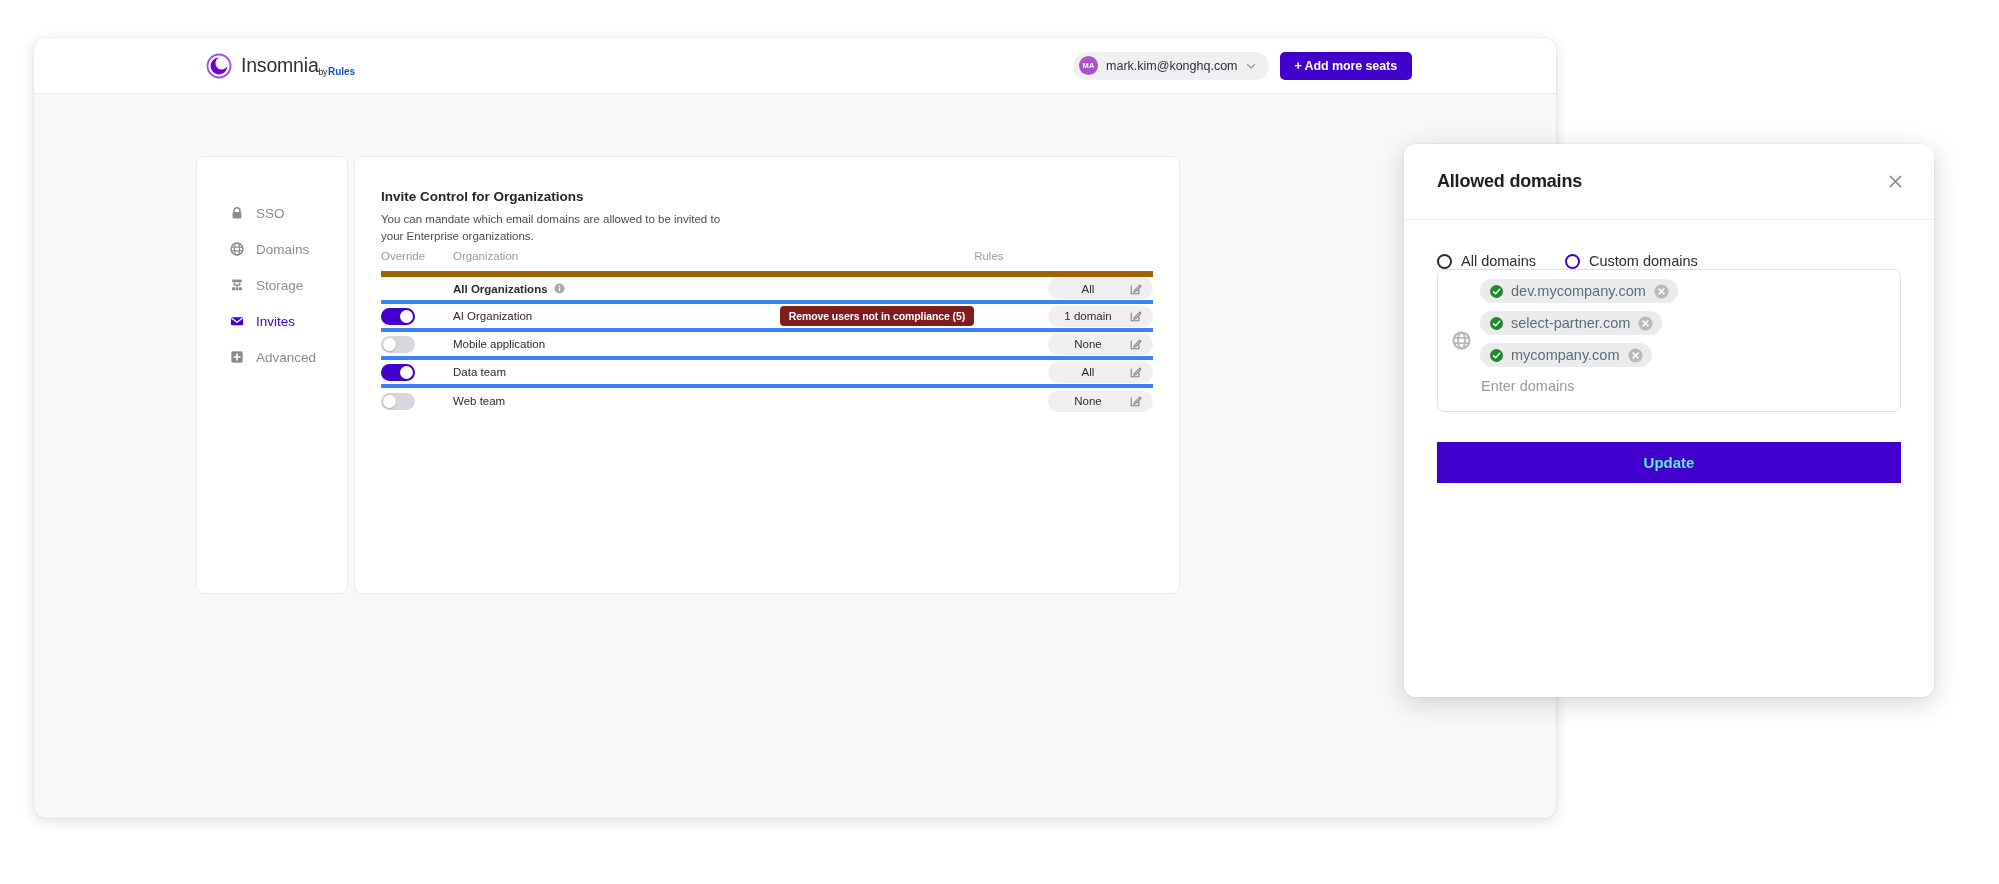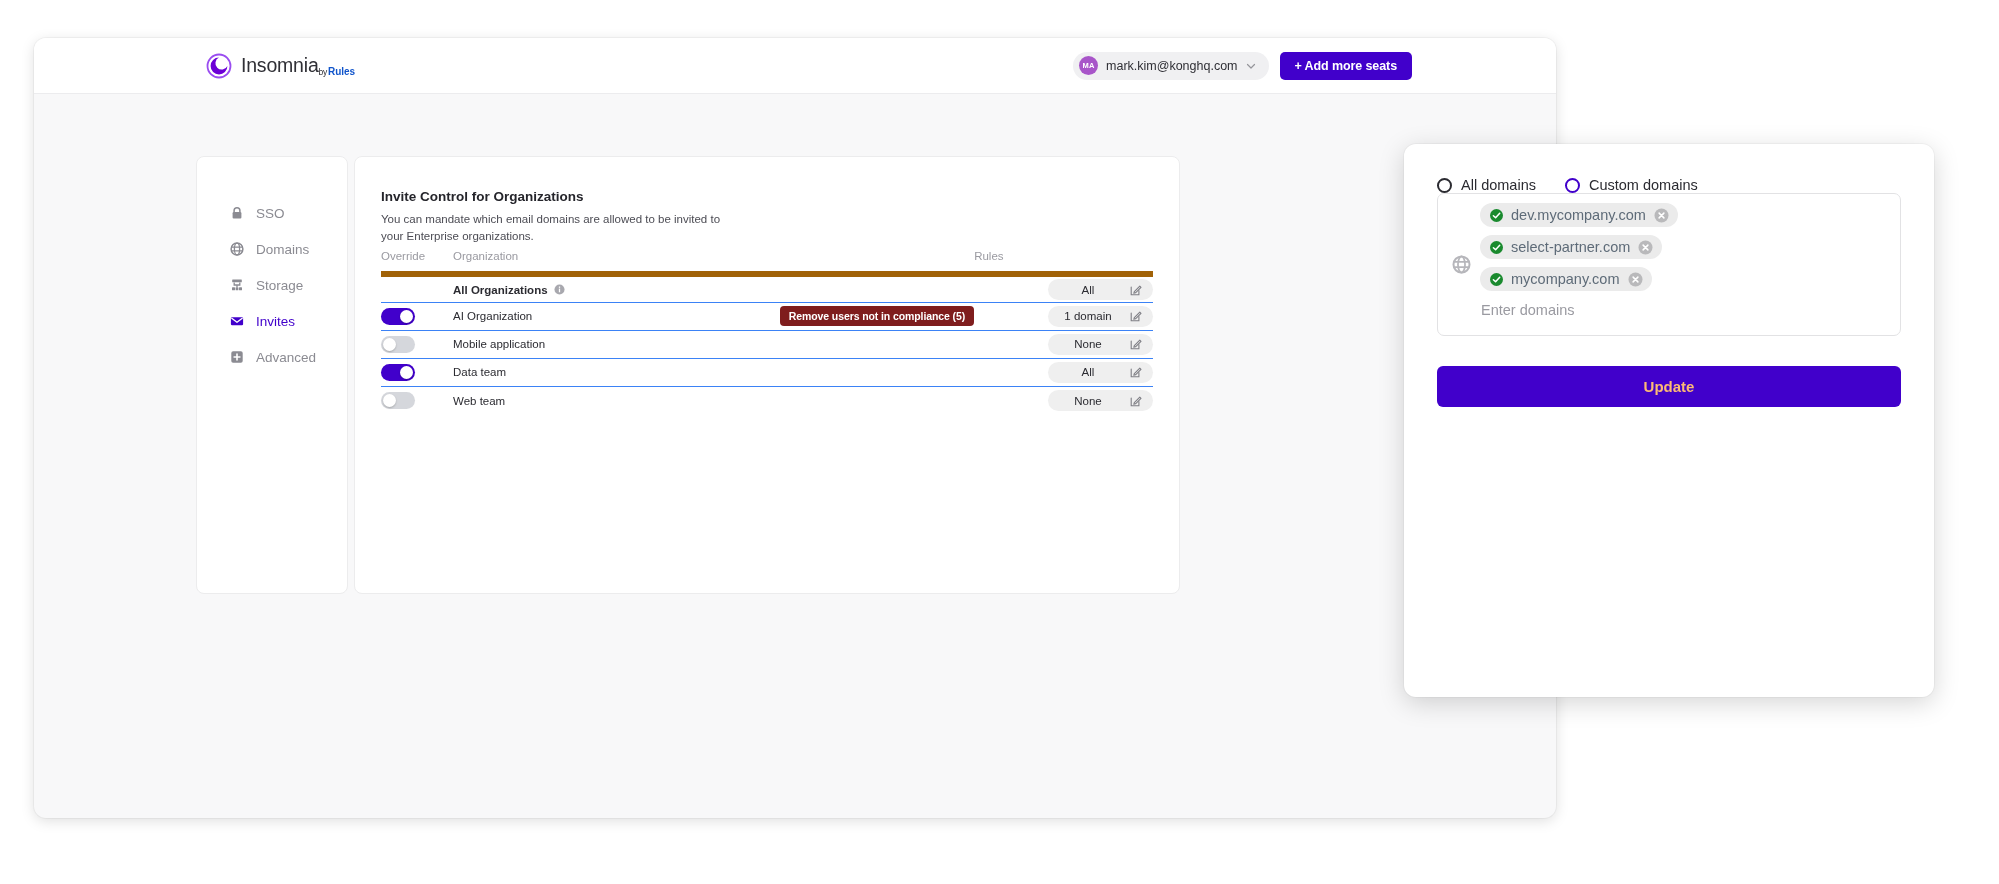--- a/index.html
+++ b/index.html
@@ -168,21 +168,21 @@
     color: #9a9aa1;
     text-align: left;
     padding: 0 0 9px 0;
     border-bottom: 6px solid #a16207;
   }
   .th-override { width: 72px; }
   .th-rules { text-align: right; padding-right: 4px; }
   .tbl td {
     padding: 0;
     height: 28px;
-    border-bottom: 1px solid #3b82f6;
+    border-bottom: 4px solid #3b82f6;
     vertical-align: middle;
     font-size: 11.5px;
     color: #2b2b31;
   }
   .tbl tr:last-child td { border-bottom: none; }
   .row-h { height: 28px; }
 
   .org-name { display: flex; align-items: center; gap: 6px; }
   .org-name.bold { font-weight: bold; }
   .info-icon { width: 11px; height: 11px; display: block; opacity: .85; }
@@ -325,23 +325,23 @@
     padding: 3px 0 3px 1px;
     width: 100%;
   }
   .chip-input::placeholder { color: #9a9aa1; }
 
   .btn-update {
     margin: 30px 0 0 0;
     width: 100%;
     height: 41px;
     background: #4100cb;
-    color: #fdba74;
+    color: #5eead4;
     border: none;
-    border-radius: 6px;
+    border-radius: 0;
     font-size: 15px;
     font-weight: bold;
     font-family: inherit;
     cursor: pointer;
   }
 </style>
 </head>
 <body>
 
 <div class="app-window">
@@ -562,20 +562,28 @@
                   </span>
                 </div></td>
             </tr>
           </tbody>
       </table>
     </div>
   </div>
 </div>
 
 <div class="modal">
+  <div class="modal-header">
+    <span class="modal-title">Allowed domains</span>
+    <span class="modal-close">
+      <svg width="15" height="15" viewBox="0 0 15 15">
+          <path d="M2.4 2.4 12.6 12.6M12.6 2.4 2.4 12.6" stroke="#8b8b92" stroke-width="1.5" stroke-linecap="round"></path>
+        </svg>
+    </span>
+  </div>
 
   <div class="modal-body">
 
     <div class="radio-row">
       <div class="radio-opt">
         <span class="radio-dot"></span>
         <span class="radio-label">All domains</span>
       </div>
       <div class="radio-opt sel">
         <span class="radio-dot"></span>

